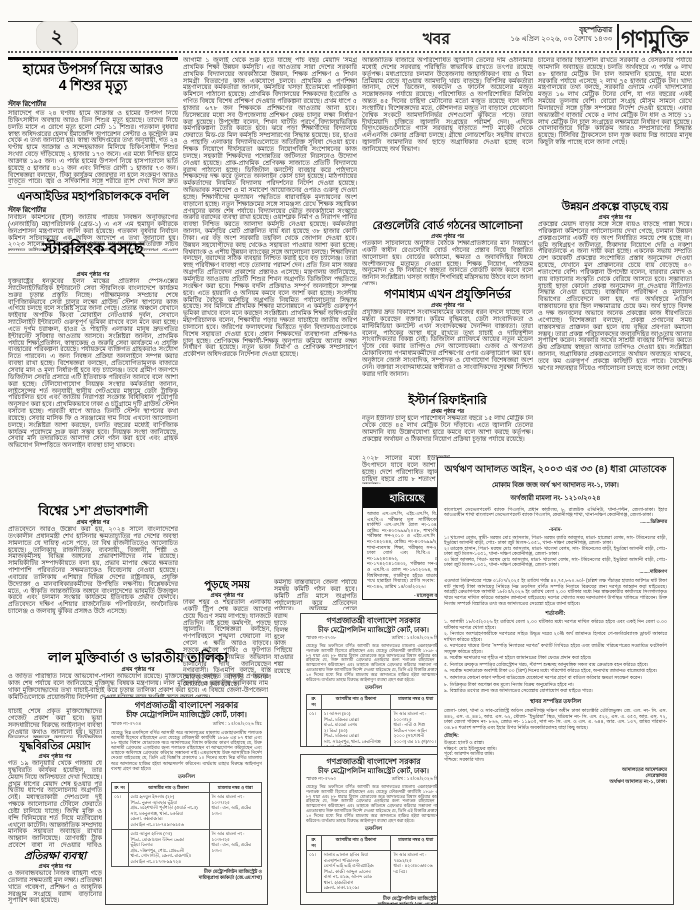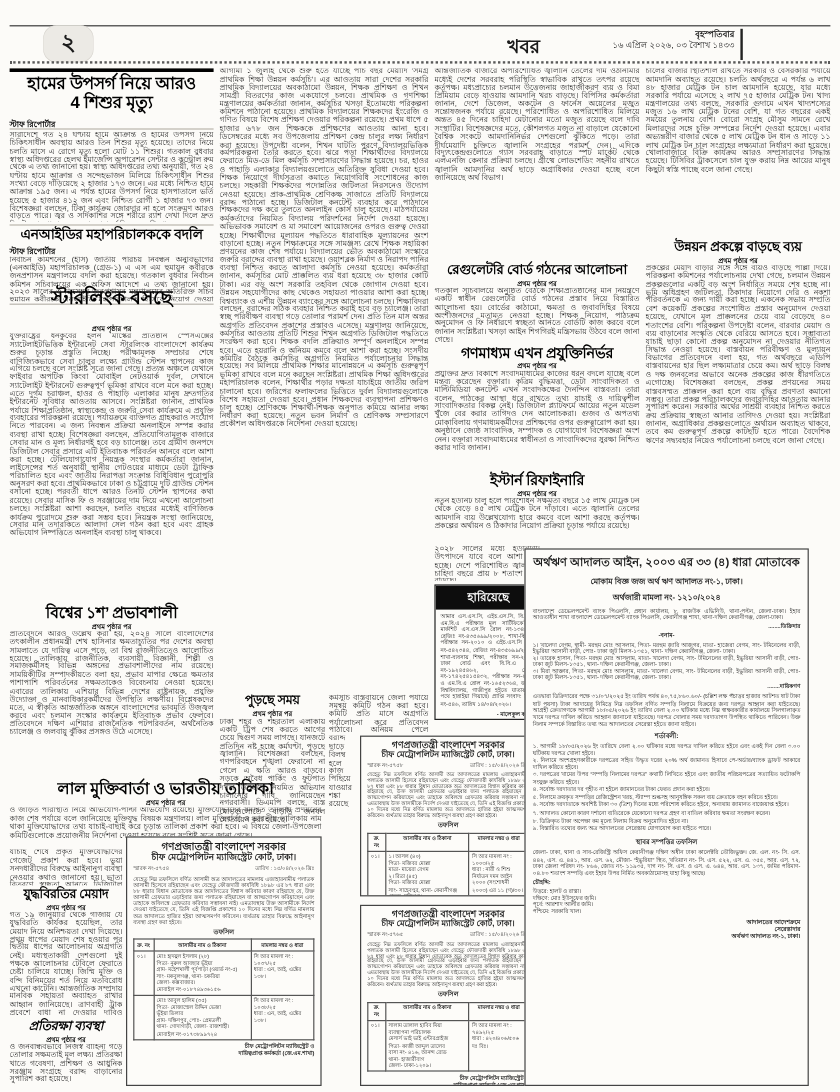--- a/index.html
+++ b/index.html
@@ -43,20 +43,21 @@
   <div class="abs hdr-line" style="left:8px;top:21px;width:684px;"></div>
   <div class="abs chip" style="left:36px;top:21px;width:42px;height:31px;">
     <div style="font-size:19px;line-height:31px;">২</div>
   </div>
   <div class="abs" style="left:250px;top:27px;width:200px;text-align:right;font-size:15.5px;font-weight:800;">খবর</div>
   <div class="abs" style="left:440px;top:26px;width:172px;text-align:right;line-height:1.25;">
     <div style="font-size:7px;font-weight:700;">বৃহস্পতিবার</div>
     <div style="font-size:7px;">১৬ এপ্রিল ২০২৬, ০৩ বৈশাখ ১৪৩৩</div>
   </div>
   <div class="abs" style="left:617px;top:24px;width:1.6px;height:26px;background:#222;"></div>
+  <div class="abs" style="left:621px;top:21px;width:74px;font-size:23px;font-weight:900;letter-spacing:-1px;white-space:nowrap;">গণমুক্তি</div>
   <div class="abs dotted" style="left:8px;top:51px;width:684px;"></div>
 
   <div class="abs bar" style="left:8px;top:57px;width:170px;"></div>
 
   <div class="abs h" style="left:8px;top:62px;width:170px;font-size:14px;">
     <div>হামের উপসর্গ নিয়ে আরও</div>
     <div>4 শিশুর মৃত্যু</div>
   </div>
   <div class="abs by" style="left:8px;top:98px;width:170px;">স্টাফ রিপোর্টার</div>
   <div class="abs rule" style="left:8px;top:107px;width:170px;"></div>

